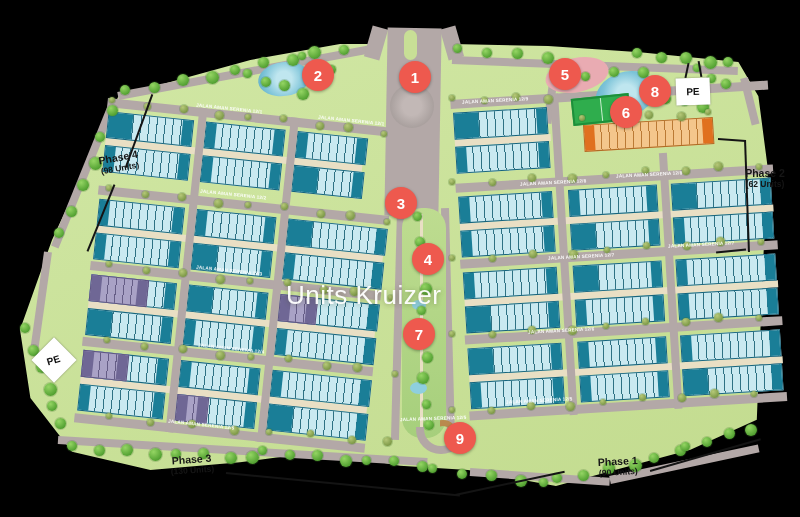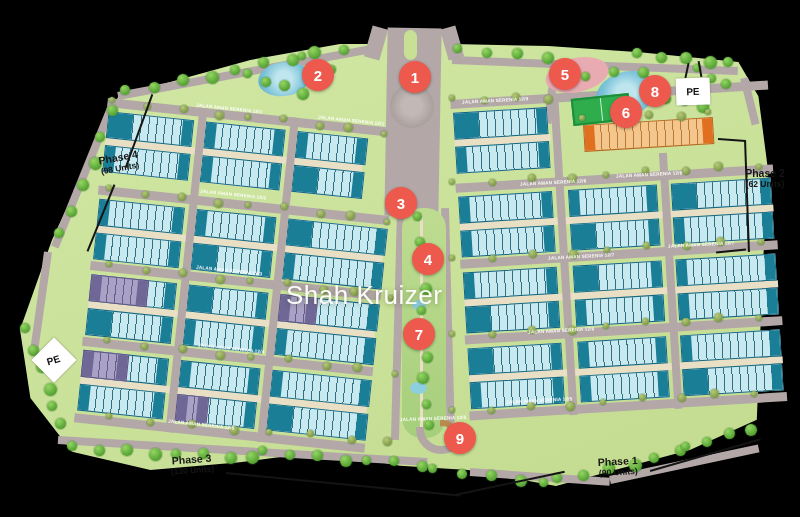--- a/index.html
+++ b/index.html
@@ -119,21 +119,21 @@
   </div>
   <div class="ln" style="left:226px;top:472px;width:235px;height:1.5px;transform:rotate(5.5deg);transform-origin:left center;"></div>
 
   <div class="phase" style="left:586px;top:456px;width:64px;transform:rotate(-3deg);">
     <div class="l1">Phase 1</div>
     <div class="l2">(90 Units)</div>
   </div>
   <div class="ln" style="left:455px;top:494px;width:112px;height:1.5px;transform:rotate(-12deg);transform-origin:left center;"></div>
   <div class="ln" style="left:650px;top:470px;width:115px;height:1.5px;transform:rotate(-16deg);transform-origin:left center;"></div>
 
-  <div id="wm-center">Shah Kruizer</div>
+  <div id="wm-center">Units Kruizer</div>
 <div class="abs" style="left:108px;top:98px;width:292px;height:326px;transform:rotate(6deg);transform-origin:0 0;z-index:10;">
       <div class="abs road" style="left:0;top:0px;width:292px;height:9px;"></div>
       <div class="abs road" style="left:0;top:88px;width:292px;height:9px;"></div>
       <div class="abs road" style="left:0;top:164px;width:292px;height:9px;"></div>
       <div class="abs road" style="left:0;top:240px;width:292px;height:9px;"></div>
       <div class="abs road" style="left:0;top:317px;width:292px;height:9px;"></div>
       <div class="abs lane" style="left:2px;top:40px;width:258px;height:7px;"></div>
       <div class="abs lane" style="left:2px;top:128px;width:288px;height:7px;"></div>
       <div class="abs lane" style="left:2px;top:204px;width:288px;height:7px;"></div>
       <div class="abs lane" style="left:2px;top:280px;width:288px;height:7px;"></div>

